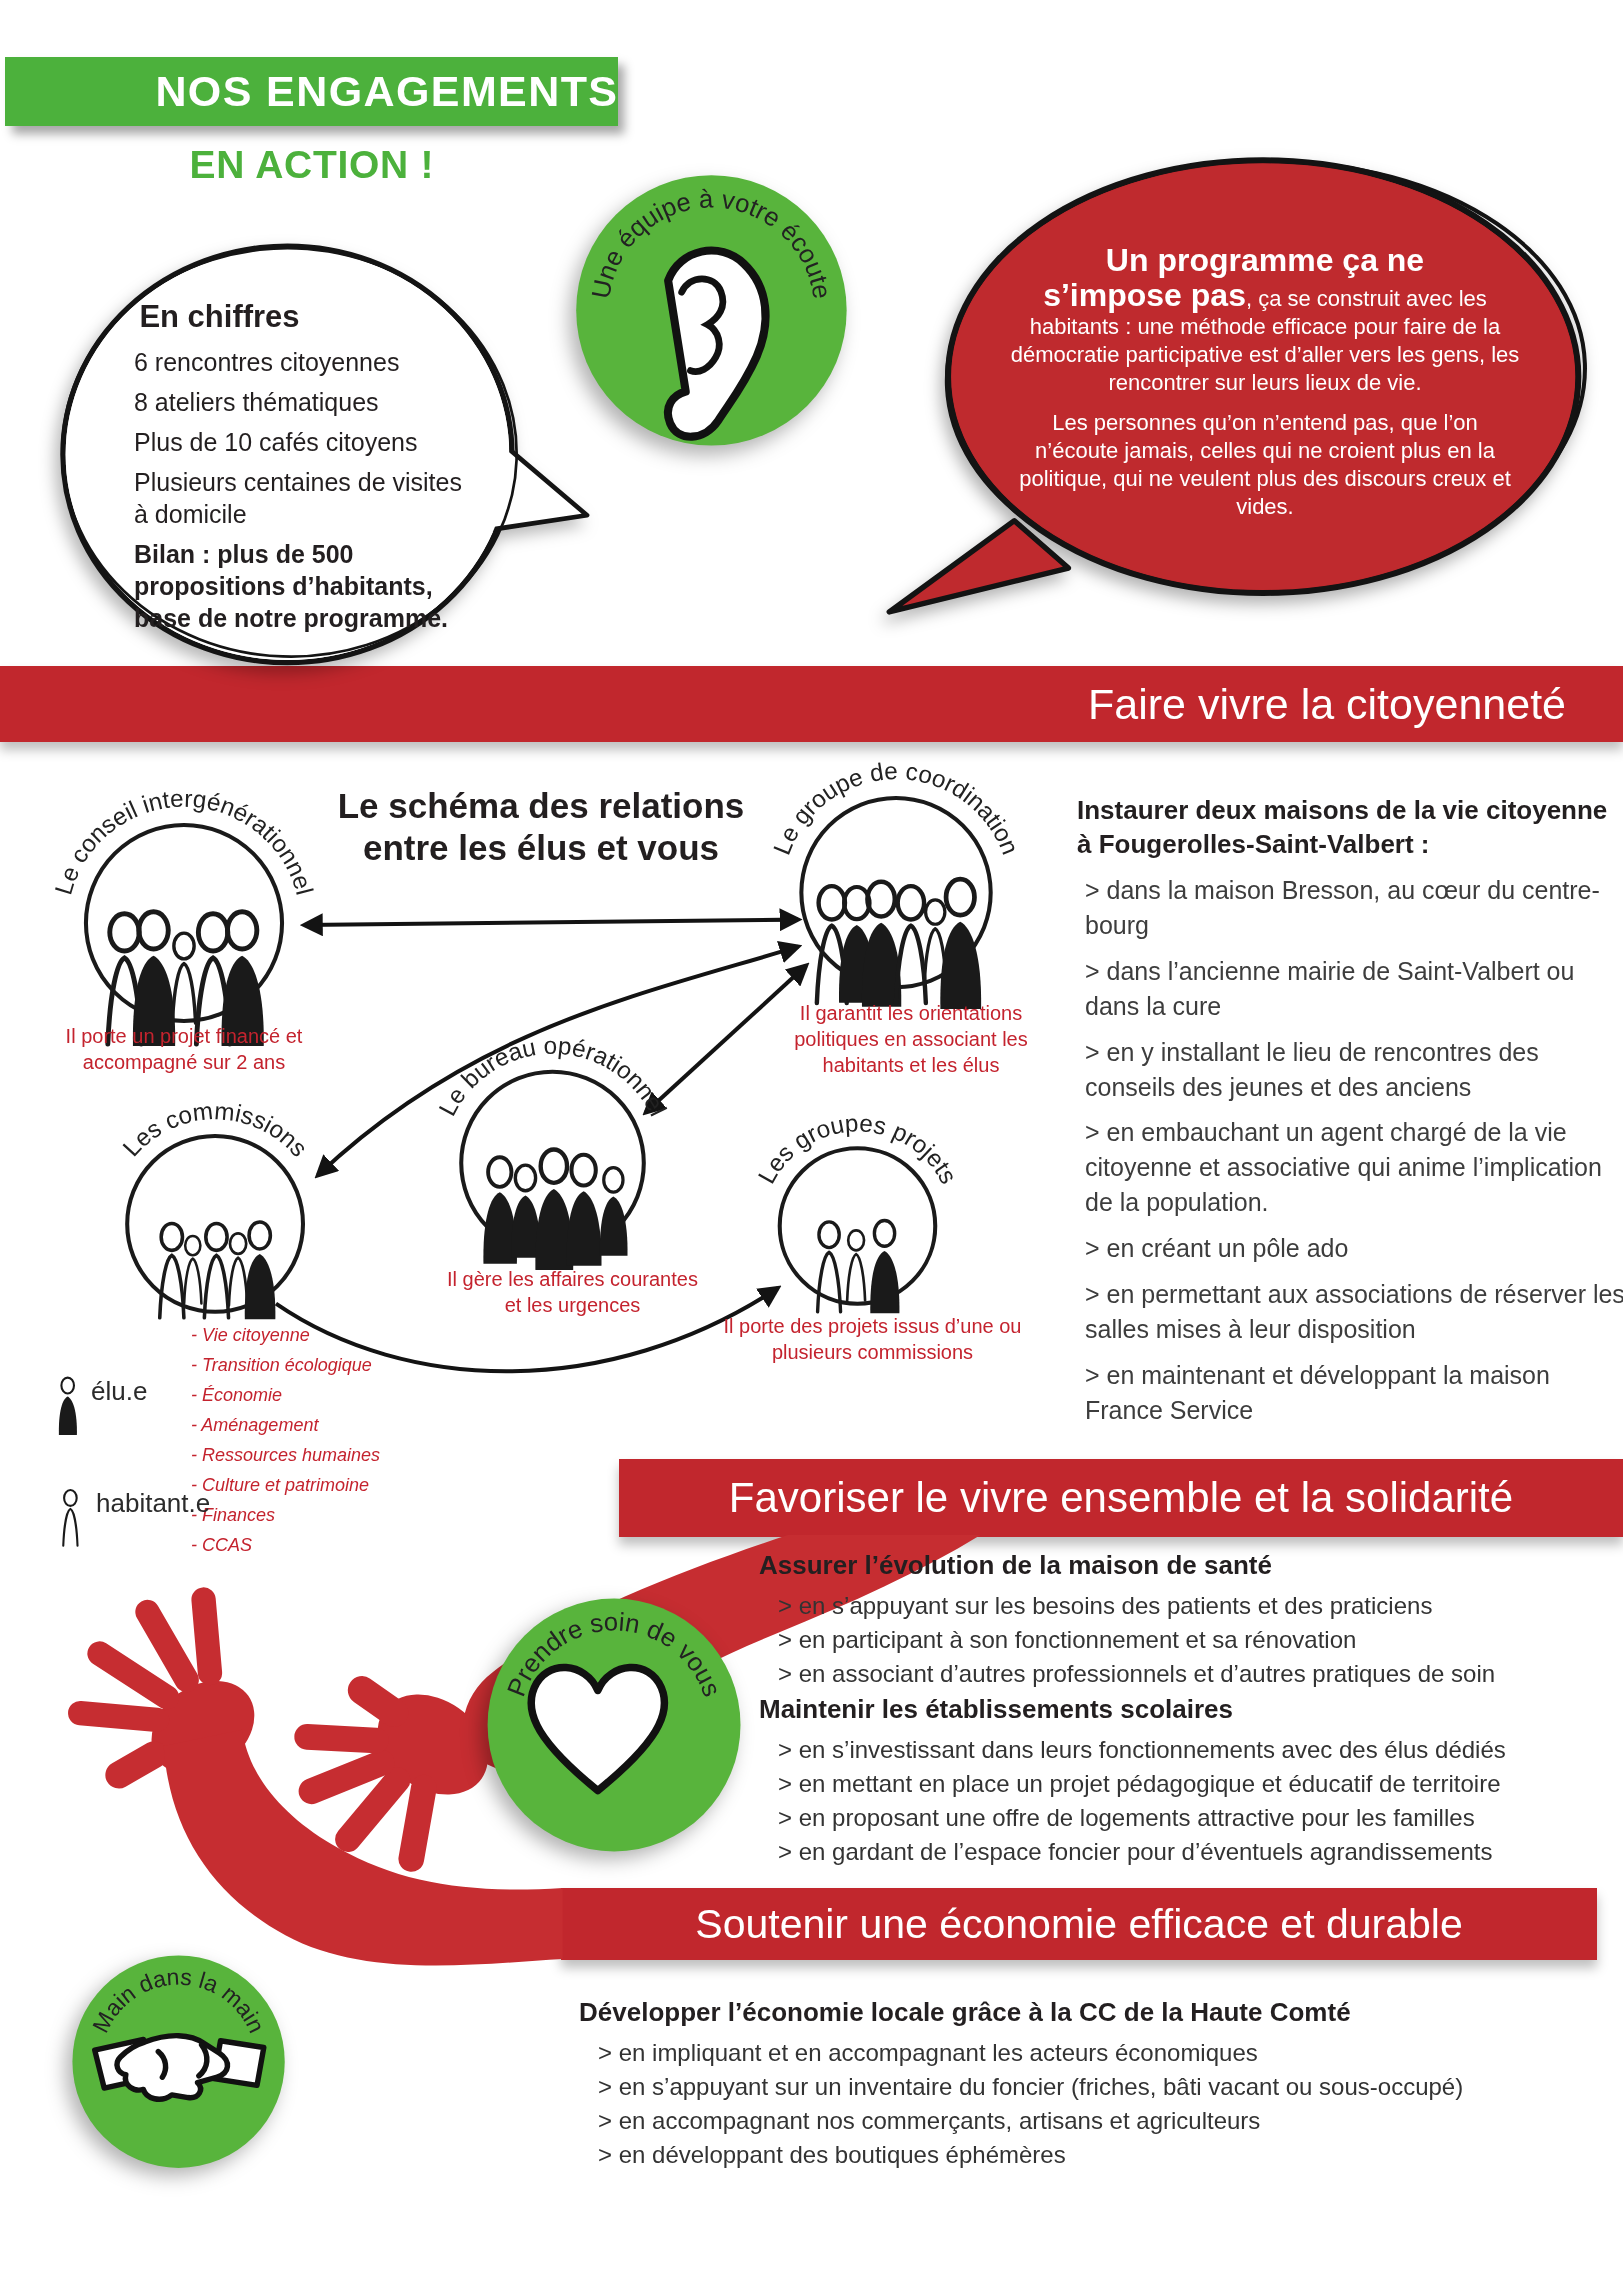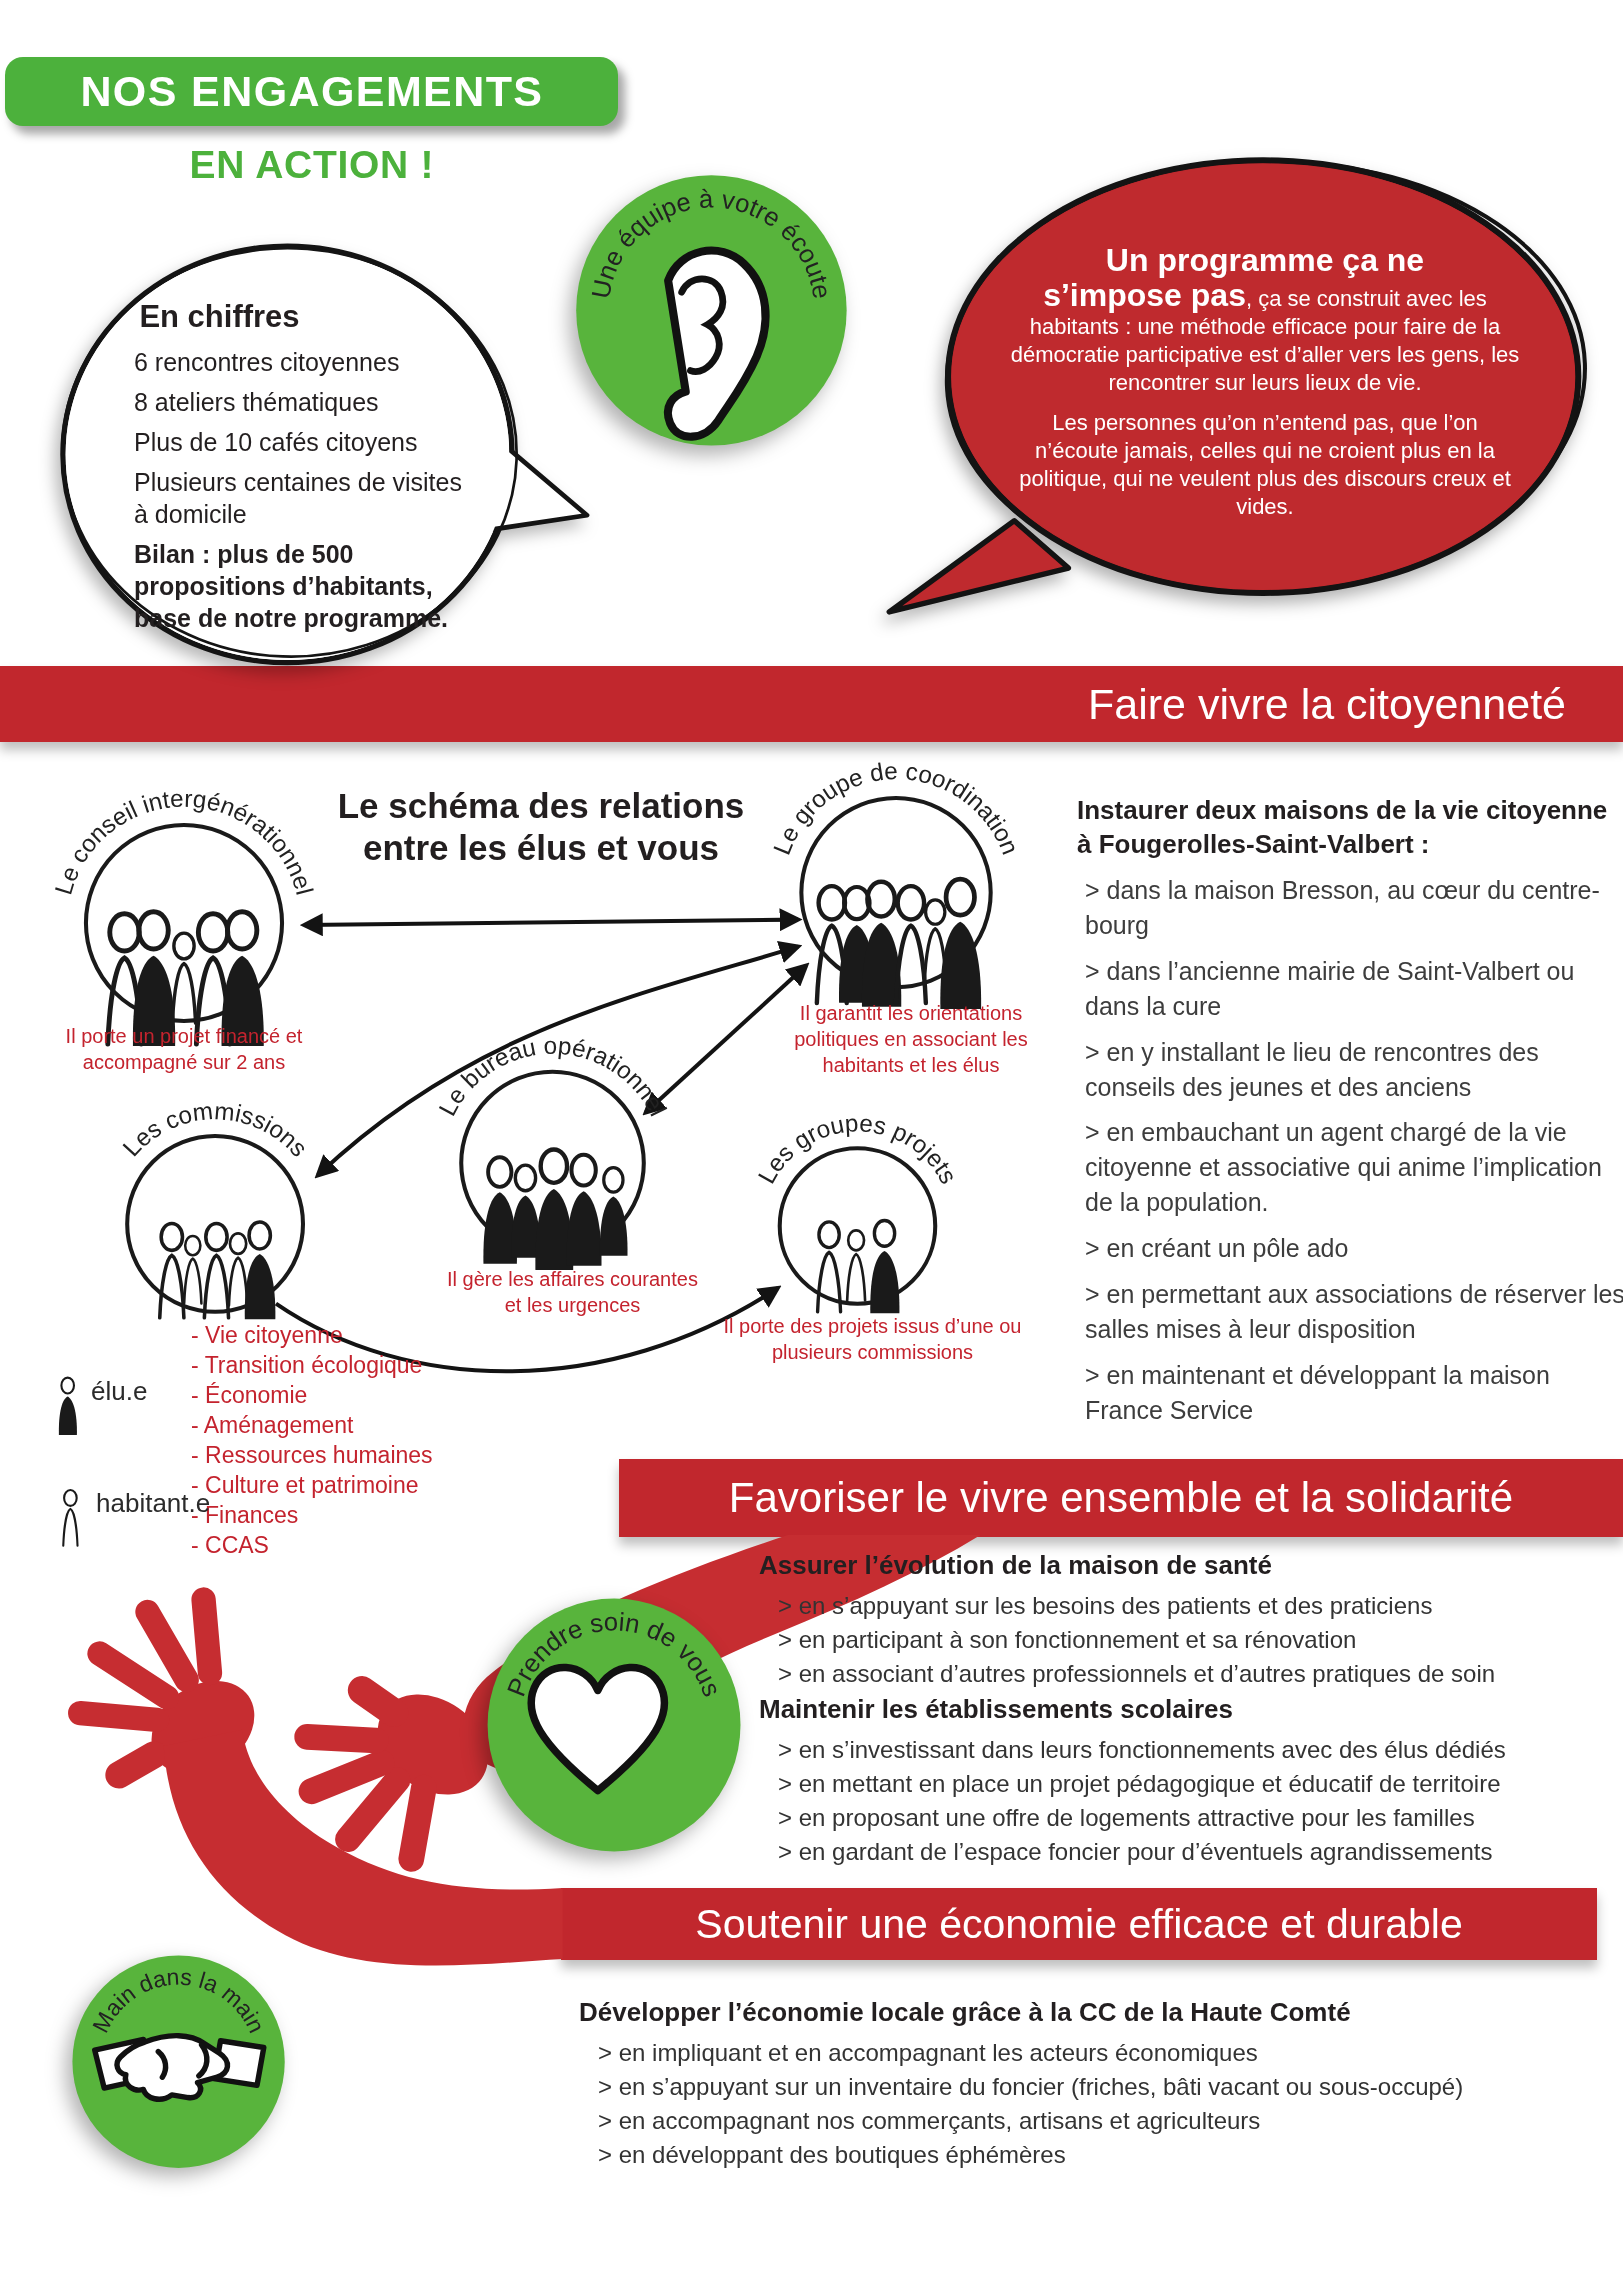--- a/index.html
+++ b/index.html
@@ -2,22 +2,22 @@
 <html style="font-size:10.8px"><head>
 <meta charset="utf-8">
 <style>
   html,body{margin:0;padding:0;background:#fff;}
   body{width:1623px;height:2295px;position:relative;overflow:hidden;
        font-family:"Liberation Sans",sans-serif;color:#231f20;}
   .abs{position:absolute;}
   svg{position:absolute;left:0;top:0;}
   
   .hdr-banner{left:5.4px;top:57px;width:613px;height:69px;background:#4cb13c;
-    box-shadow:6.8px 8px 9.5px rgba(0,0,0,.35);text-align:center;line-height:69px;
-    font-size:43px;font-weight:bold;color:#fff;letter-spacing:1.4px;border-radius:18px;}
+    box-shadow:6.8px 8px 9.5px rgba(0,0,0,.35);text-align:right;line-height:69px;
+    font-size:43px;font-weight:bold;color:#fff;letter-spacing:1.4px;}
   .hdr-sub{left:5.4px;top:143px;width:613px;text-align:center;font-size:39px;
     font-weight:bold;color:#4cb13c;letter-spacing:0.7px;}
   
   .stats{left:134px;top:299px;width:329px;}
   .stats h3{margin:0 0 10.8px 5.4px;font-size:31px;font-weight:bold;}
   .stats .it{font-size:25px;line-height:32px;margin-bottom:8px;}
   .stats .hl{font-size:25px;line-height:32px;font-weight:bold;}
   
   .quote{left:1008px;top:243px;width:514px;color:#fff;text-align:center;}
   .quote .lead1{display:block;font-size:32px;font-weight:bold;line-height:35px;}
@@ -35,21 +35,21 @@
   .banner3{left:561px;top:1888px;width:1036px;height:72px;line-height:72px;
     text-align:center;font-size:41px;}
   
   .dg-title{left:318px;top:785px;width:446px;text-align:center;
     font-size:35px;font-weight:bold;line-height:42px;}
   .caption{color:#c4232e;font-size:20px;line-height:26px;text-align:center;}
   .cap-conseil{left:35px;top:1023px;width:298px;}
   .cap-coord{left:769px;top:1000px;width:284px;}
   .cap-bureau{left:444px;top:1266px;width:257px;}
   .cap-groupes{left:690px;top:1313px;width:365px;}
-  .comm-list{left:191px;top:1320px;color:#c4232e;font-size:23px;line-height:30px;}
+  .comm-list{left:191px;top:1320px;color:#c4232e;font-size:18px;line-height:30px;font-style:italic;}
   .legend-lbl{font-size:26px;color:#2b2b2b;}
   
   .rightcol{left:1077px;top:793px;width:549px;}
   .rightcol h4{margin:0 0 12px 0;font-size:26px;line-height:34px;font-weight:bold;color:#231f20;}
   .rightcol .it{font-size:25px;line-height:35px;color:#3d3d3d;margin-bottom:10.8px;padding-left:8px;}
   
   .block h4{margin:0 0 8px 0;font-size:26px;font-weight:bold;}
   .block .it{font-size:24px;line-height:34px;color:#333;padding-left:19px;}
   .blk-sante{left:759px;top:1550px;width:859px;}
   .blk-scol{left:759px;top:1694px;width:866px;}

